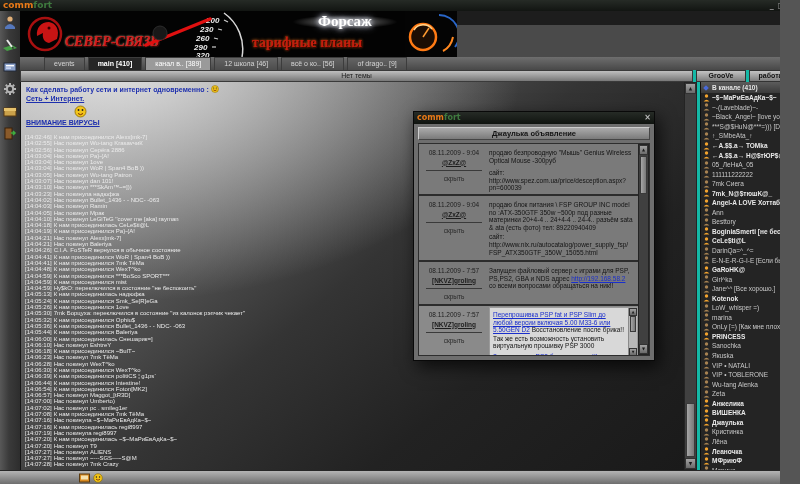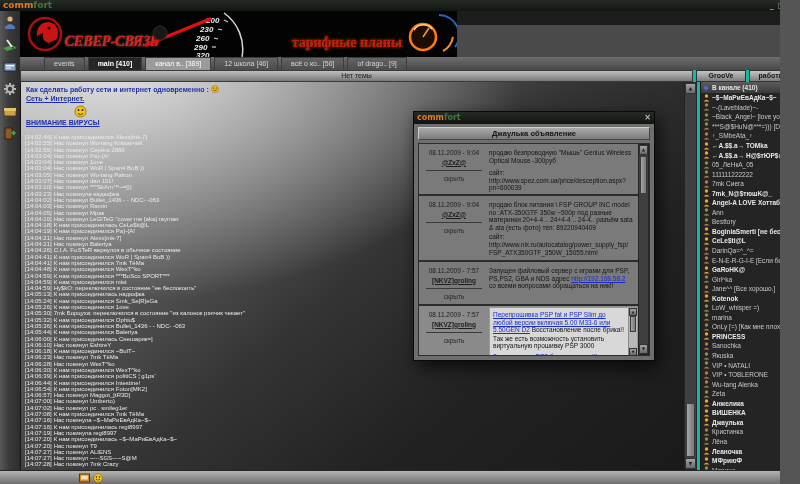--- a/index.html
+++ b/index.html
@@ -17,21 +17,21 @@
             background:linear-gradient(90deg,#585858,#3a3a3a 45%,#2d2d2d);}
   .rail-ic{position:absolute;left:3px;width:14px;height:14px;}
   
   .banner{position:absolute;left:20px;top:11px;width:437px;height:46px;background:#030303;overflow:hidden;}
   .b-brand{position:absolute;left:45px;top:23px;font:italic bold 14px/16px "Liberation Serif",serif;
            color:#d41c1c;text-shadow:1px 1px 0 #400000,0 0 2px #ffdcb0;white-space:nowrap;}
   .b-forsazh{position:absolute;left:250px;top:1px;width:150px;text-align:center;
              font:bold 15px/18px "Liberation Serif",serif;color:#fff;
              text-shadow:0 0 5px #fff,0 0 9px #cfd8ff;
              background:radial-gradient(ellipse 70px 9px at 50% 55%,rgba(255,255,255,.55),rgba(255,255,255,0) 75%);}
-  .b-tarif{position:absolute;left:232px;top:24px;width:190px;text-align:center;white-space:nowrap;
+  .b-tarif{position:absolute;left:232px;top:24px;width:190px;text-align:left;white-space:nowrap;
            font:bold 14px/16px "Liberation Serif",serif;color:#c41c0c;
            text-shadow:1px 1px 0 #3a0600,0 0 3px #ff7a20;}
   .topfill1{position:absolute;left:457px;top:11px;width:343px;height:14px;background:#1d1d1d;}
   .topfill2{position:absolute;left:457px;top:25px;width:343px;height:32px;background:#4a4a4a;}
   
   .tabbar{position:absolute;left:20px;top:57px;width:780px;height:13px;box-sizing:border-box;
           background:linear-gradient(#6e6e6e,#484848);display:flex;align-items:stretch;padding-left:24px;}
   .tab{font:7px/12px "Liberation Sans",sans-serif;color:#d6d6d6;padding:0 9px;margin-right:3px;
        background:linear-gradient(#646464,#4c4c4c);border:1px solid #3c3c3c;border-bottom:none;
        white-space:nowrap;box-sizing:border-box;}
@@ -190,20 +190,21 @@
       </g>
       <g stroke="#cfcfcf" stroke-width="1.2">
           <line x1="86" y1="9" x2="90" y2="11"></line>
           <line x1="80" y1="18" x2="84" y2="19"></line>
           <line x1="76" y1="27" x2="80" y2="28"></line>
           <line x1="74" y1="36" x2="78" y2="36"></line>
         </g>
       <line x1="8" y1="34" x2="72" y2="8" stroke="#e01010" stroke-width="3.5" stroke-linecap="round"></line>
       <circle cx="22" cy="22" r="7" fill="#181818" stroke="#2c2c2c"></circle>
     </svg>
+    <div class="b-forsazh">Форсаж</div>
     <div class="b-tarif">тарифные планы</div>
     <svg style="position:absolute;right:0;top:0" width="52" height="46" viewBox="0 0 52 46">
       <rect width="52" height="46" fill="#040404"></rect>
       <circle cx="18" cy="26" r="13" fill="#1c0d03" stroke="#ff7a14" stroke-width="2.5"></circle>
       <path d="M9 19 A11 11 0 0 1 27 18" fill="none" stroke="#ffd28a" stroke-width="1.5"></path>
       <line x1="18" y1="26" x2="24" y2="17" stroke="#ff9a30" stroke-width="1.5"></line>
       <path d="M34 4 A20 20 0 0 1 50 36" fill="none" stroke="#2a66c8" stroke-width="2"></path>
       <path d="M38 40 q8 -4 10 -14" fill="none" stroke="#ff8820" stroke-width="2"></path>
     </svg>
   </div>

